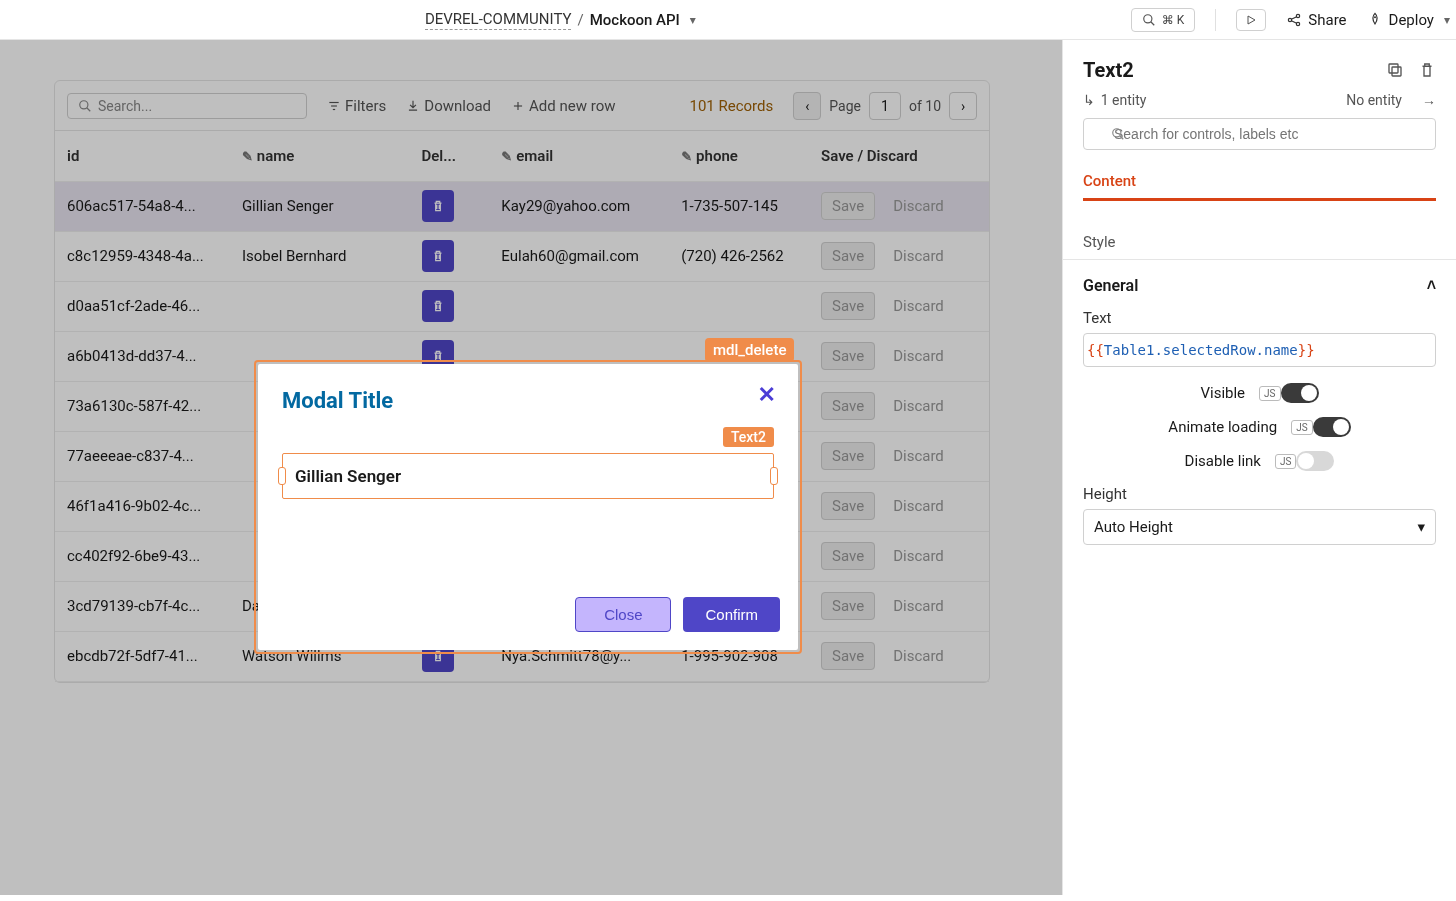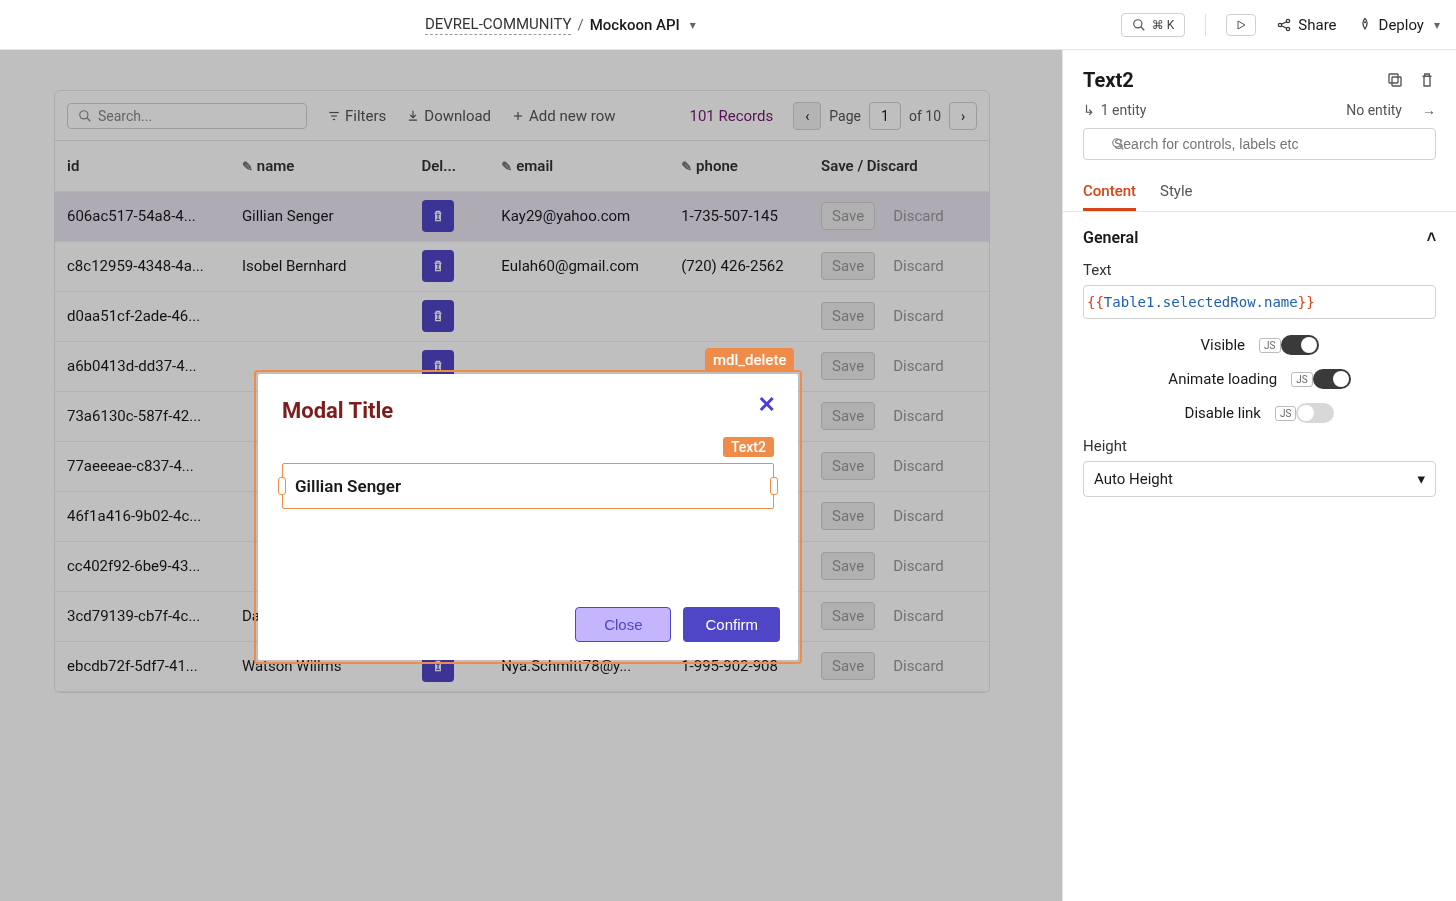--- a/index.html
+++ b/index.html
@@ -1,19 +1,19 @@
 <!DOCTYPE html>
 <html><head>
 <meta charset="utf-8">
 <style>
 * { box-sizing: border-box; margin: 0; padding: 0; }
 body { font-family: -apple-system, BlinkMacSystemFont, "Segoe UI", Roboto, sans-serif; font-size: 14px; color: #1a1a1a; background: #fff; width: 1456px; height: 901px; overflow: hidden; position: relative; }
 
 
-.header { height: 50px; border-bottom: 1px solid #e5e5e5; display: flex; align-items: center; padding: 0 16px; gap: 16px; }
+.header { height: 40px; border-bottom: 1px solid #e5e5e5; display: flex; align-items: center; padding: 0 6px; gap: 16px; }
 .header-center { flex: 1; display: flex; justify-content: center; align-items: center; gap: 6px; }
 .breadcrumb-workspace { font-size: 15px; color: #333; border-bottom: 1px dashed #999; padding-bottom: 1px; }
 .breadcrumb-sep { color: #666; font-size: 15px; }
 .breadcrumb-app { font-size: 15px; font-weight: 500; }
 .chevron-down { font-size: 12px; color: #666; margin-left: 4px; }
 .header-right { display: flex; align-items: center; gap: 20px; }
 .search-btn { display: flex; align-items: center; gap: 6px; border: 1px solid #d0d0d0; border-radius: 4px; padding: 4px 10px; font-size: 13px; color: #444; }
 .search-btn .kbd { font-size: 12px; }
 .vdivider { width: 1px; height: 22px; background: #e0e0e0; }
 .play-btn { border: 1px solid #d0d0d0; border-radius: 4px; padding: 4px 8px; display: flex; align-items: center; }
@@ -24,21 +24,21 @@
 .canvas-wrap { flex: 1; position: relative; background: #fff; }
 .overlay { position: absolute; inset: 0; background: rgba(0,0,0,0.25); }
 .sidebar { width: 394px; border-left: 1px solid #e5e5e5; padding: 0; background: #fff; display: flex; flex-direction: column; }
 
 
 .canvas-inner { position: absolute; left: 54px; top: 40px; width: 936px; border: 1px solid #e5e5e5; border-radius: 6px; background: #fff; }
 .table-toolbar { display: flex; align-items: center; height: 50px; padding: 0 12px; gap: 20px; border-bottom: 1px solid #e5e5e5; }
 .search-box { display: flex; align-items: center; border: 1px solid #d0d0d0; border-radius: 4px; padding: 4px 10px; width: 240px; color: #888; gap: 6px; }
 .toolbar-link { display: flex; align-items: center; gap: 4px; color: #555; font-size: 15px; }
 .toolbar-spacer { flex: 1; }
-.records-label { color: #701a75; font-size: 15px; }
+.records-label { color: #a16207; font-size: 15px; }
 .pager { display: flex; align-items: center; gap: 8px; }
 .pager-btn { border: 1px solid #d0d0d0; border-radius: 4px; width: 28px; height: 28px; display: flex; align-items: center; justify-content: center; background: #f0f0f0; }
 .pager-txt { color: #555; }
 .pager-num { border: 1px solid #d0d0d0; border-radius: 4px; width: 32px; height: 28px; display: flex; align-items: center; justify-content: center; }
 
 .tbl { width: 100%; border-collapse: collapse; }
 .tbl th, .tbl td { text-align: left; padding: 0 12px; height: 50px; border-bottom: 1px solid #eee; white-space: nowrap; overflow: hidden; text-overflow: ellipsis; font-size: 15px; }
 .tbl th { font-weight: 600; color: #333; }
 .tbl th .edit-icon { color: #777; margin-right: 4px; font-size: 13px; }
 .col-id { width: 175px; max-width: 175px; }
@@ -49,42 +49,42 @@
 .col-actions { width: 180px; }
 .row-selected { background: #e8e5f0; margin-left: 20px; }
 .trash-btn { width: 32px; height: 32px; border-radius: 4px; background: #4f46c7; color: #fff; display: inline-flex; align-items: center; justify-content: center; }
 .mini-btn { padding: 4px 10px; border: 1px solid #d0d0d0; border-radius: 4px; background: #ededed; color: #999; margin-right: 8px; font-size: 15px; }
 
 
 .modal-border { position: absolute; left: 254px; top: 320px; width: 548px; height: 294px; border: 2px solid #f08c4a; border-radius: 4px; }
 .modal-tag { position: absolute; left: 705px; top: 298px; background: #f08c4a; color: #fff; font-weight: 500; padding: 3px 8px; border-radius: 4px; font-size: 15px; }
 .modal { position: absolute; left: 258px; top: 324px; width: 540px; height: 286px; background: #fff; border-radius: 2px; padding: 24px; }
 .modal-close { position: absolute; top: 18px; right: 22px; color: #4b3dd6; font-size: 22px; font-weight: 600; cursor: pointer; }
-.modal-title { font-size: 22px; font-weight: 700; margin-bottom: 40px; color: #7f1d1d; }
+.modal-title { font-size: 22px; font-weight: 700; margin-bottom: 40px; color: #0369a1; }
 .text2-wrap { position: relative; }
 .text2-tag { position: absolute; right: 0; top: -26px; background: #f08c4a; color: #fff; font-weight: 500; padding: 2px 8px; border-radius: 3px; font-size: 14px; }
 .text2-box { border: 1px solid #f08c4a; border-radius: 2px; padding: 12px; font-size: 17px; font-weight: 600; position: relative; }
 .handle { position: absolute; width: 8px; height: 18px; border: 1px solid #f08c4a; background: #fff; border-radius: 3px; }
 .handle-l { left: -5px; top: 50%; transform: translateY(-50%); }
 .handle-r { right: -5px; top: 50%; transform: translateY(-50%); }
 .modal-footer { position: absolute; bottom: 18px; right: 18px; display: flex; gap: 12px; }
 .btn-close { border: 1px solid #4f46c7; color: #4f46c7; background: #c4b5fd; padding: 8px 28px; border-radius: 4px; font-size: 15px; }
 .btn-confirm { background: #4f46c7; color: #fff; border: none; padding: 8px 22px; border-radius: 4px; font-size: 15px; }
 
 
 .sb-header { display: flex; align-items: center; justify-content: space-between; padding: 18px 20px 10px 20px; }
 .sb-title { font-size: 20px; font-weight: 700; }
 .sb-icons { display: flex; gap: 14px; color: #666; }
 .sb-entity { display: flex; align-items: center; justify-content: space-between; padding: 0 20px 10px 20px; font-size: 14px; color: #555; }
 .sb-entity-left { display: flex; align-items: center; gap: 6px; }
 .sb-search { margin: 0 20px 14px 20px; }
 .sb-search input { width: 100%; border: 1px solid #d0d0d0; border-radius: 4px; padding: 7px 10px 7px 30px; font-size: 14px; }
 .sb-search { position: relative; }
 .sb-search-icon { position: absolute; left: 28px; top: 50%; transform: translateY(-50%); color: #888; font-size: 14px; }
-.sb-tabs { display: flex; border-bottom: 1px solid #e5e5e5; padding: 0 20px; gap: 24px; }
+.sb-tabs { display: flex; border-bottom: 1px solid #e5e5e5; padding: 0 20px; gap: 24px; flex-direction: column; }
 .sb-tab { padding: 8px 0; font-size: 15px; color: #555; cursor: pointer; }
 .sb-tab.active { color: #d84315; border-bottom: 3px solid #d84315; font-weight: 500; }
 .sb-section { padding: 16px 20px; }
 .sb-section-hdr { display: flex; align-items: center; justify-content: space-between; font-size: 16px; font-weight: 600; margin-bottom: 14px; }
 .sb-field-label { font-size: 15px; color: #333; margin-bottom: 6px; }
 .sb-expr { border: 1px solid #d0d0d0; border-radius: 4px; padding: 8px 3px; font-family: monospace; font-size: 14px; margin-bottom: 16px; }
 .sb-expr .br { color: #d84315; }
 .sb-expr .tk { color: #1e5fb3; }
 .sb-row { display: flex; align-items: center; justify-content: center; margin-bottom: 14px; }
 .sb-row-label { font-size: 15px; display: flex; align-items: center; gap: 6px; }

